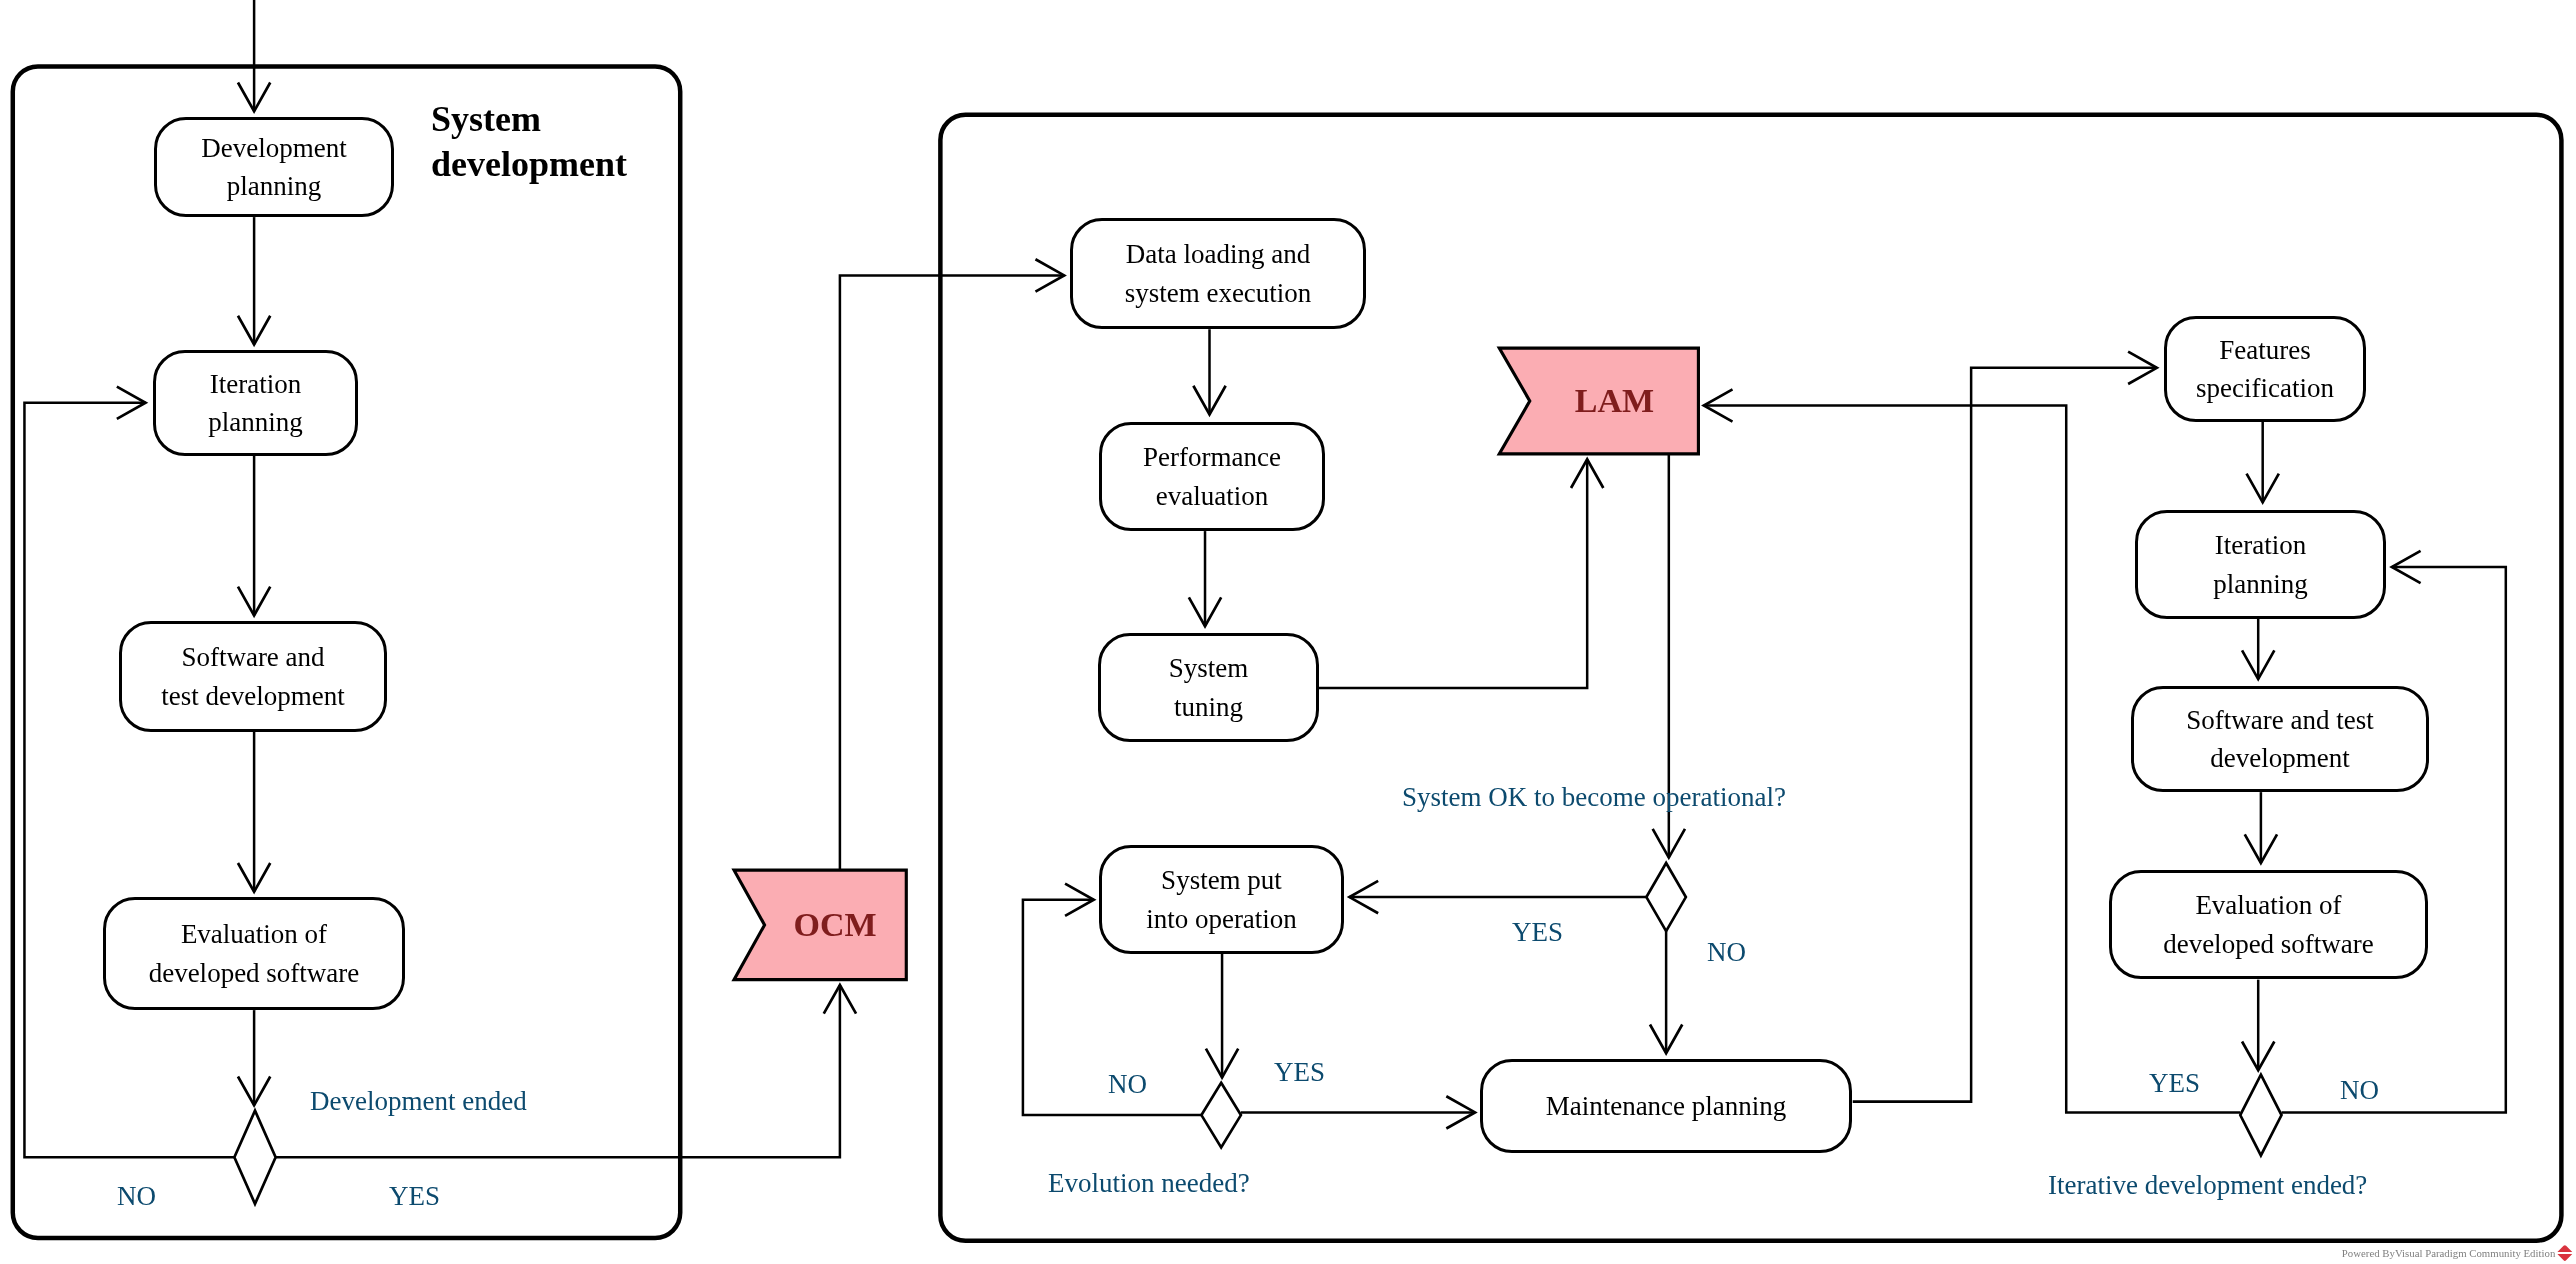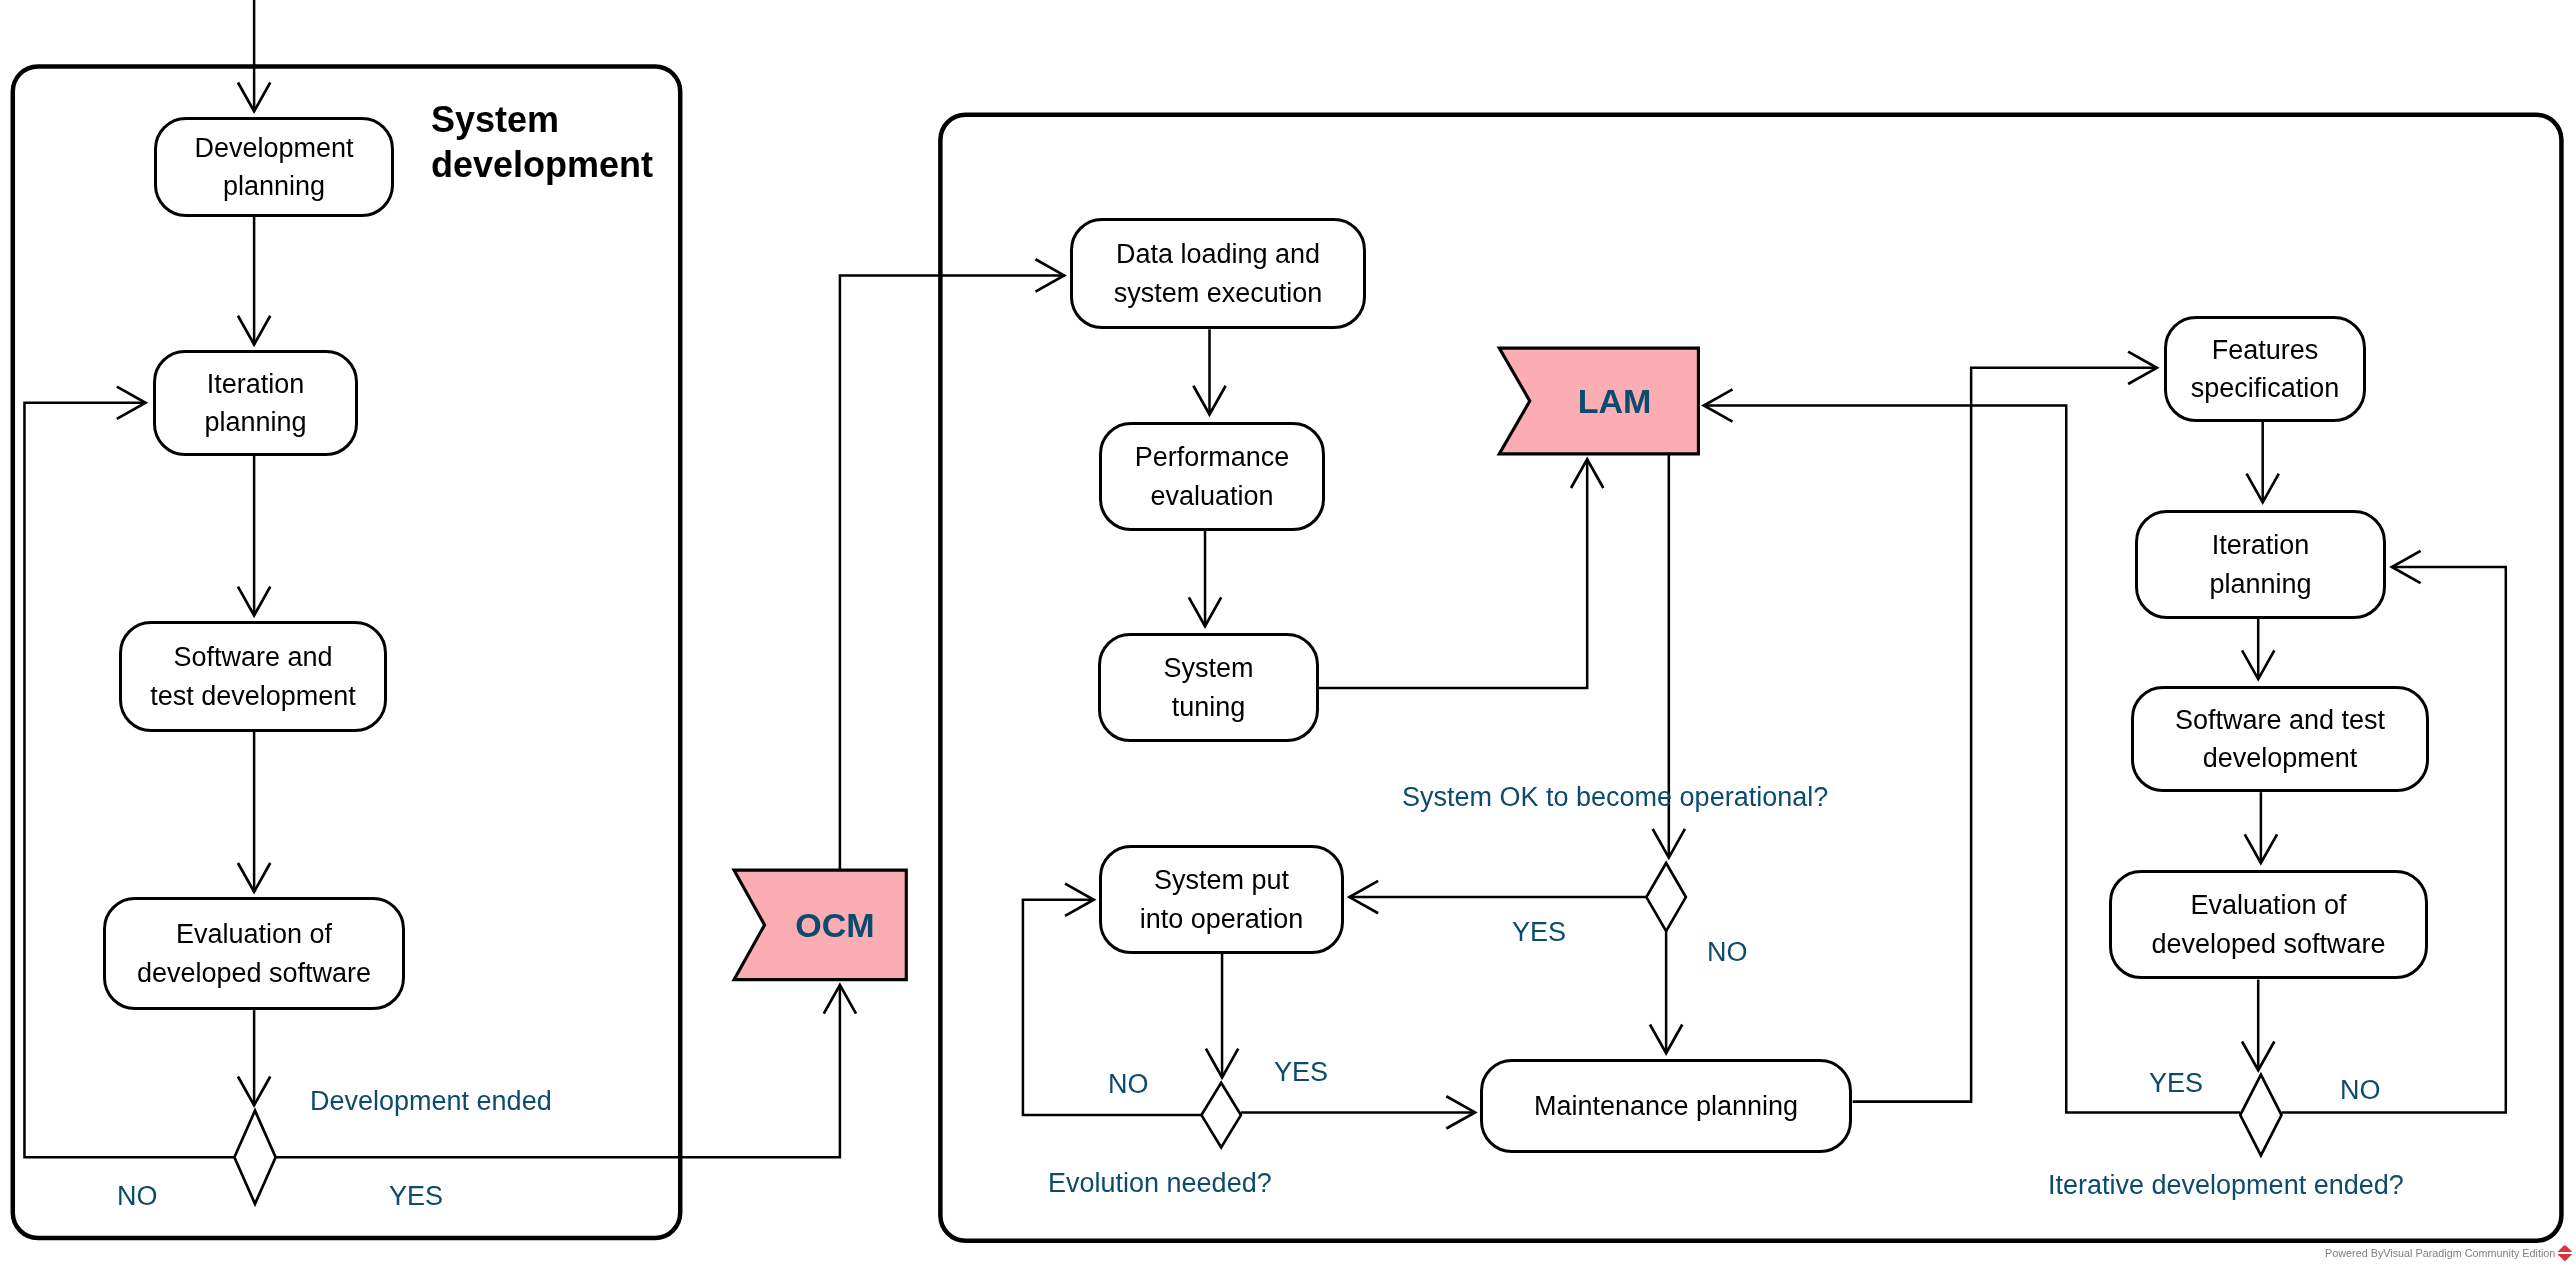--- a/index.html
+++ b/index.html
@@ -1,26 +1,26 @@
 <!DOCTYPE html>
 <html style="font-size:14.4px"><head>
 <meta charset="utf-8">
 <style>
   html,body{margin:0;padding:0;background:#ffffff;}
   #canvas{position:relative;width:2576px;height:1264px;background:#ffffff;
-          font-family:Liberation Sans, sans-serif;overflow:hidden;}
+          font-family:Liberation Serif, serif;overflow:hidden;}
   #wires{position:absolute;left:0;top:0;z-index:1;}
   .node{position:absolute;z-index:2;box-sizing:border-box;background:#ffffff;
         border:3.1px solid #000;border-radius:32px;display:flex;align-items:center;
         justify-content:center;text-align:center;font-size:27px;line-height:1.42;
         color:#000;white-space:pre-line;}
   .group-title{position:absolute;z-index:3;font-weight:bold;font-size:36px;
         line-height:45px;color:#000;white-space:pre-line;}
   .edge-label{position:absolute;z-index:3;font-size:27px;color:#0c4a6e;white-space:nowrap;}
-  .banner-text{position:absolute;z-index:3;font-weight:bold;font-size:34px;color:#0c4a6e;
+  .banner-text{position:absolute;z-index:3;font-weight:bold;font-size:34px;color:#7f1d1d;
         text-align:center;white-space:nowrap;}
   .watermark{position:absolute;right:5.4px;bottom:5.4px;z-index:4;display:flex;
         gap:3.6px;font-size:10.8px;color:#7f7f7f;}
   .vp-logo{width:11.7px;height:11.7px;transform:rotate(45deg);border-radius:1.8px;
         background:linear-gradient(135deg,#d9333f 42%,#ffffff 42%,#ffffff 56%,#d9333f 56%);}
 </style>
 </head>
 <body>
 
 <div id="canvas">

